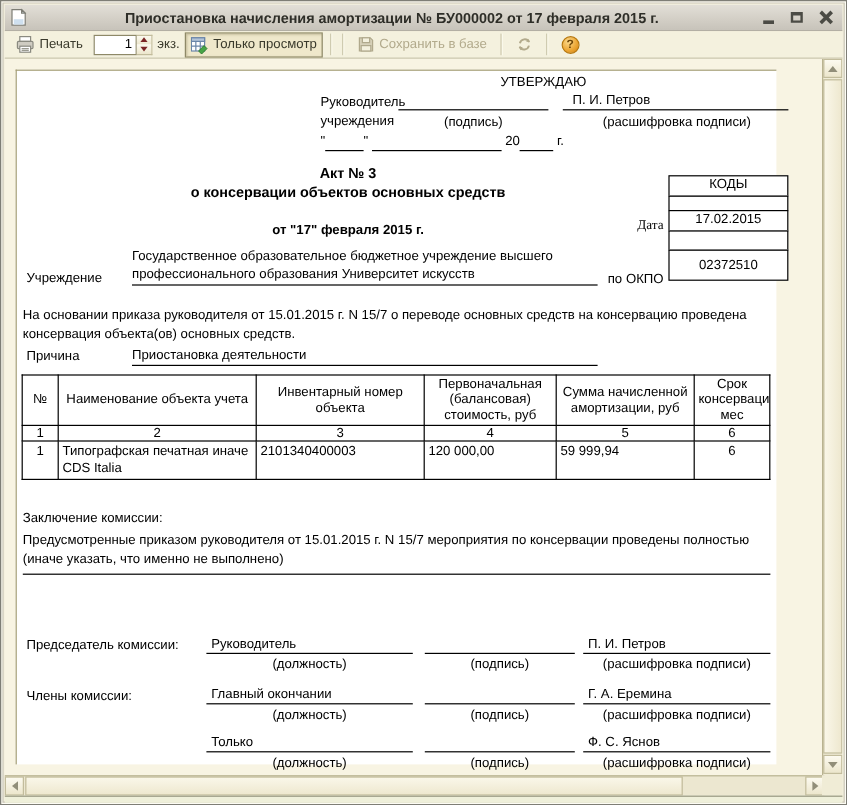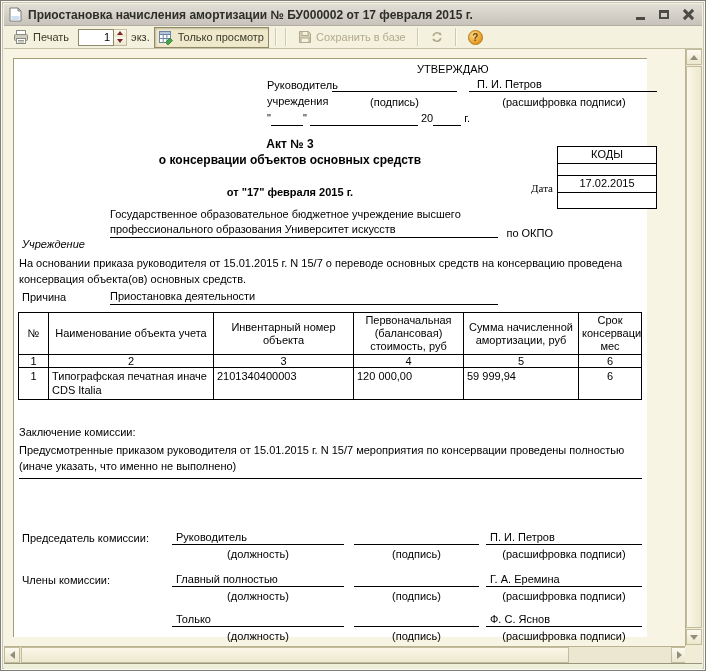--- a/index.html
+++ b/index.html
@@ -4,21 +4,21 @@
 <style>
   html,body{margin:0;padding:0;background:#9a9a9a;}
   *{box-sizing:border-box;}
   .win{position:relative;width:706px;height:671px;background:#f4f1de;border:1px solid #7e7e76;
        box-shadow:inset 0 0 0 1px #fdfcf4, inset 0 0 0 2px #c9c5b6;
        font-family:"Liberation Sans","DejaVu Sans",sans-serif;overflow:hidden;}
   
   .titlebar{position:absolute;left:3px;top:3px;right:3px;height:22px;
     background:linear-gradient(180deg,#e2dfd7 0%,#d2cec5 60%,#c7c3ba 100%);
     display:flex;align-items:center;padding:0 5px;gap:6px;border-bottom:1px solid #b3afa4;}
-  .titlebar .ttl{flex:1;font-size:12px;font-weight:bold;color:#2e2e28;white-space:nowrap;overflow:hidden;}
+  .titlebar .ttl{flex:1;font-size:12px;font-weight:bold;color:#2e2e28;white-space:nowrap;overflow:hidden;text-align:center;}
   .winbtn{width:18px;height:16px;display:flex;align-items:center;justify-content:center;cursor:default;}
   .glyph-min{width:9px;height:3px;background:#4b4b45;margin-top:7px;}
   .glyph-max{width:10px;height:9px;border:2px solid #4b4b45;border-top-width:3px;}
   .glyph-close{position:relative;width:11px;height:11px;}
   .glyph-close::before,.glyph-close::after{content:"";position:absolute;left:-1px;top:4px;width:13px;height:3px;background:#4b4b45;}
   .glyph-close::before{transform:rotate(45deg);}
   .glyph-close::after{transform:rotate(-45deg);}
   
   .toolbar{position:absolute;left:3px;top:25px;right:3px;height:23px;background:#f4f1de;
     border-bottom:1px solid #c4c0a6;display:flex;align-items:center;padding:0 4px;gap:4px;
@@ -191,25 +191,26 @@
 
       <div class="abs ctr b" style="left:0;top:78px;width:552px;font-size:12px;">Акт № 3</div>
       <div class="abs ctr b" style="left:0;top:94px;width:552px;font-size:12px;">о консервации объектов основных средств</div>
       <div class="abs ctr b" style="left:0;top:126px;width:552px;">от "17" февраля 2015 г.</div>
 
       <div class="codes">
         <div class="cell" style="height:18px;">КОДЫ</div>
         <div class="cell" style="height:13px;"></div>
         <div class="cell" style="height:18px;">17.02.2015</div>
         <div class="cell" style="height:17px;"></div>
+        <div class="cell" style="height:26px;line-height:24px;">02372510</div>
       </div>
       <div class="abs" style="left:490px;top:122px;width:49px;text-align:right;font-family:Liberation Serif, serif;">Дата</div>
       <div class="abs" style="left:478px;top:167px;width:61px;text-align:right;">по ОКПО</div>
 
-      <div class="abs" style="left:8px;top:178px;font-style:italic;">Учреждение</div>
+      <div class="abs" style="left:8px;top:166px;">Учреждение</div>
       <div class="abs ul" style="left:96px;top:148px;width:388px;min-height:31px;">Государственное образовательное бюджетное учреждение высшего профессионального образования  Университет искусств</div>
 
       <div class="abs" style="left:5px;top:196px;width:627px;line-height:16px;">На основании приказа руководителя от 15.01.2015 г. N 15/7 о переводе основных средств на консервацию проведена консервация объекта(ов) основных средств.</div>
       <div class="abs" style="left:8px;top:231px;">Причина</div>
       <div class="abs ul" style="left:96px;top:230px;width:388px;height:16px;">Приостановка деятельности</div>
 
       <table class="assets abs" style="left:4px;top:253px;">
         <colgroup>
           <col style="width:30px">
             <col style="width:165px">
@@ -256,21 +257,21 @@
       <div>
         <div class="sigpos" style="top:471px;">Руководитель</div>
         <div class="sigblank" style="top:471px;"></div>
         <div class="signame" style="top:471px;">П. И. Петров</div>
         <div class="hint" style="left:158px;top:488px;width:172px;">(должность)</div>
         <div class="hint" style="left:340px;top:488px;width:125px;">(подпись)</div>
         <div class="hint" style="left:462px;top:488px;width:176px;">(расшифровка подписи)</div>
       </div>
 
       <div>
-        <div class="sigpos" style="top:513px;">Главный полностью</div>
+        <div class="sigpos" style="top:513px;">Главный окончании</div>
         <div class="sigblank" style="top:513px;"></div>
         <div class="signame" style="top:513px;">Г. А. Еремина</div>
         <div class="hint" style="left:158px;top:530px;width:172px;">(должность)</div>
         <div class="hint" style="left:340px;top:530px;width:125px;">(подпись)</div>
         <div class="hint" style="left:462px;top:530px;width:176px;">(расшифровка подписи)</div>
       </div>
 
       <div>
         <div class="sigpos" style="top:553px;">Только</div>
         <div class="sigblank" style="top:553px;"></div>

